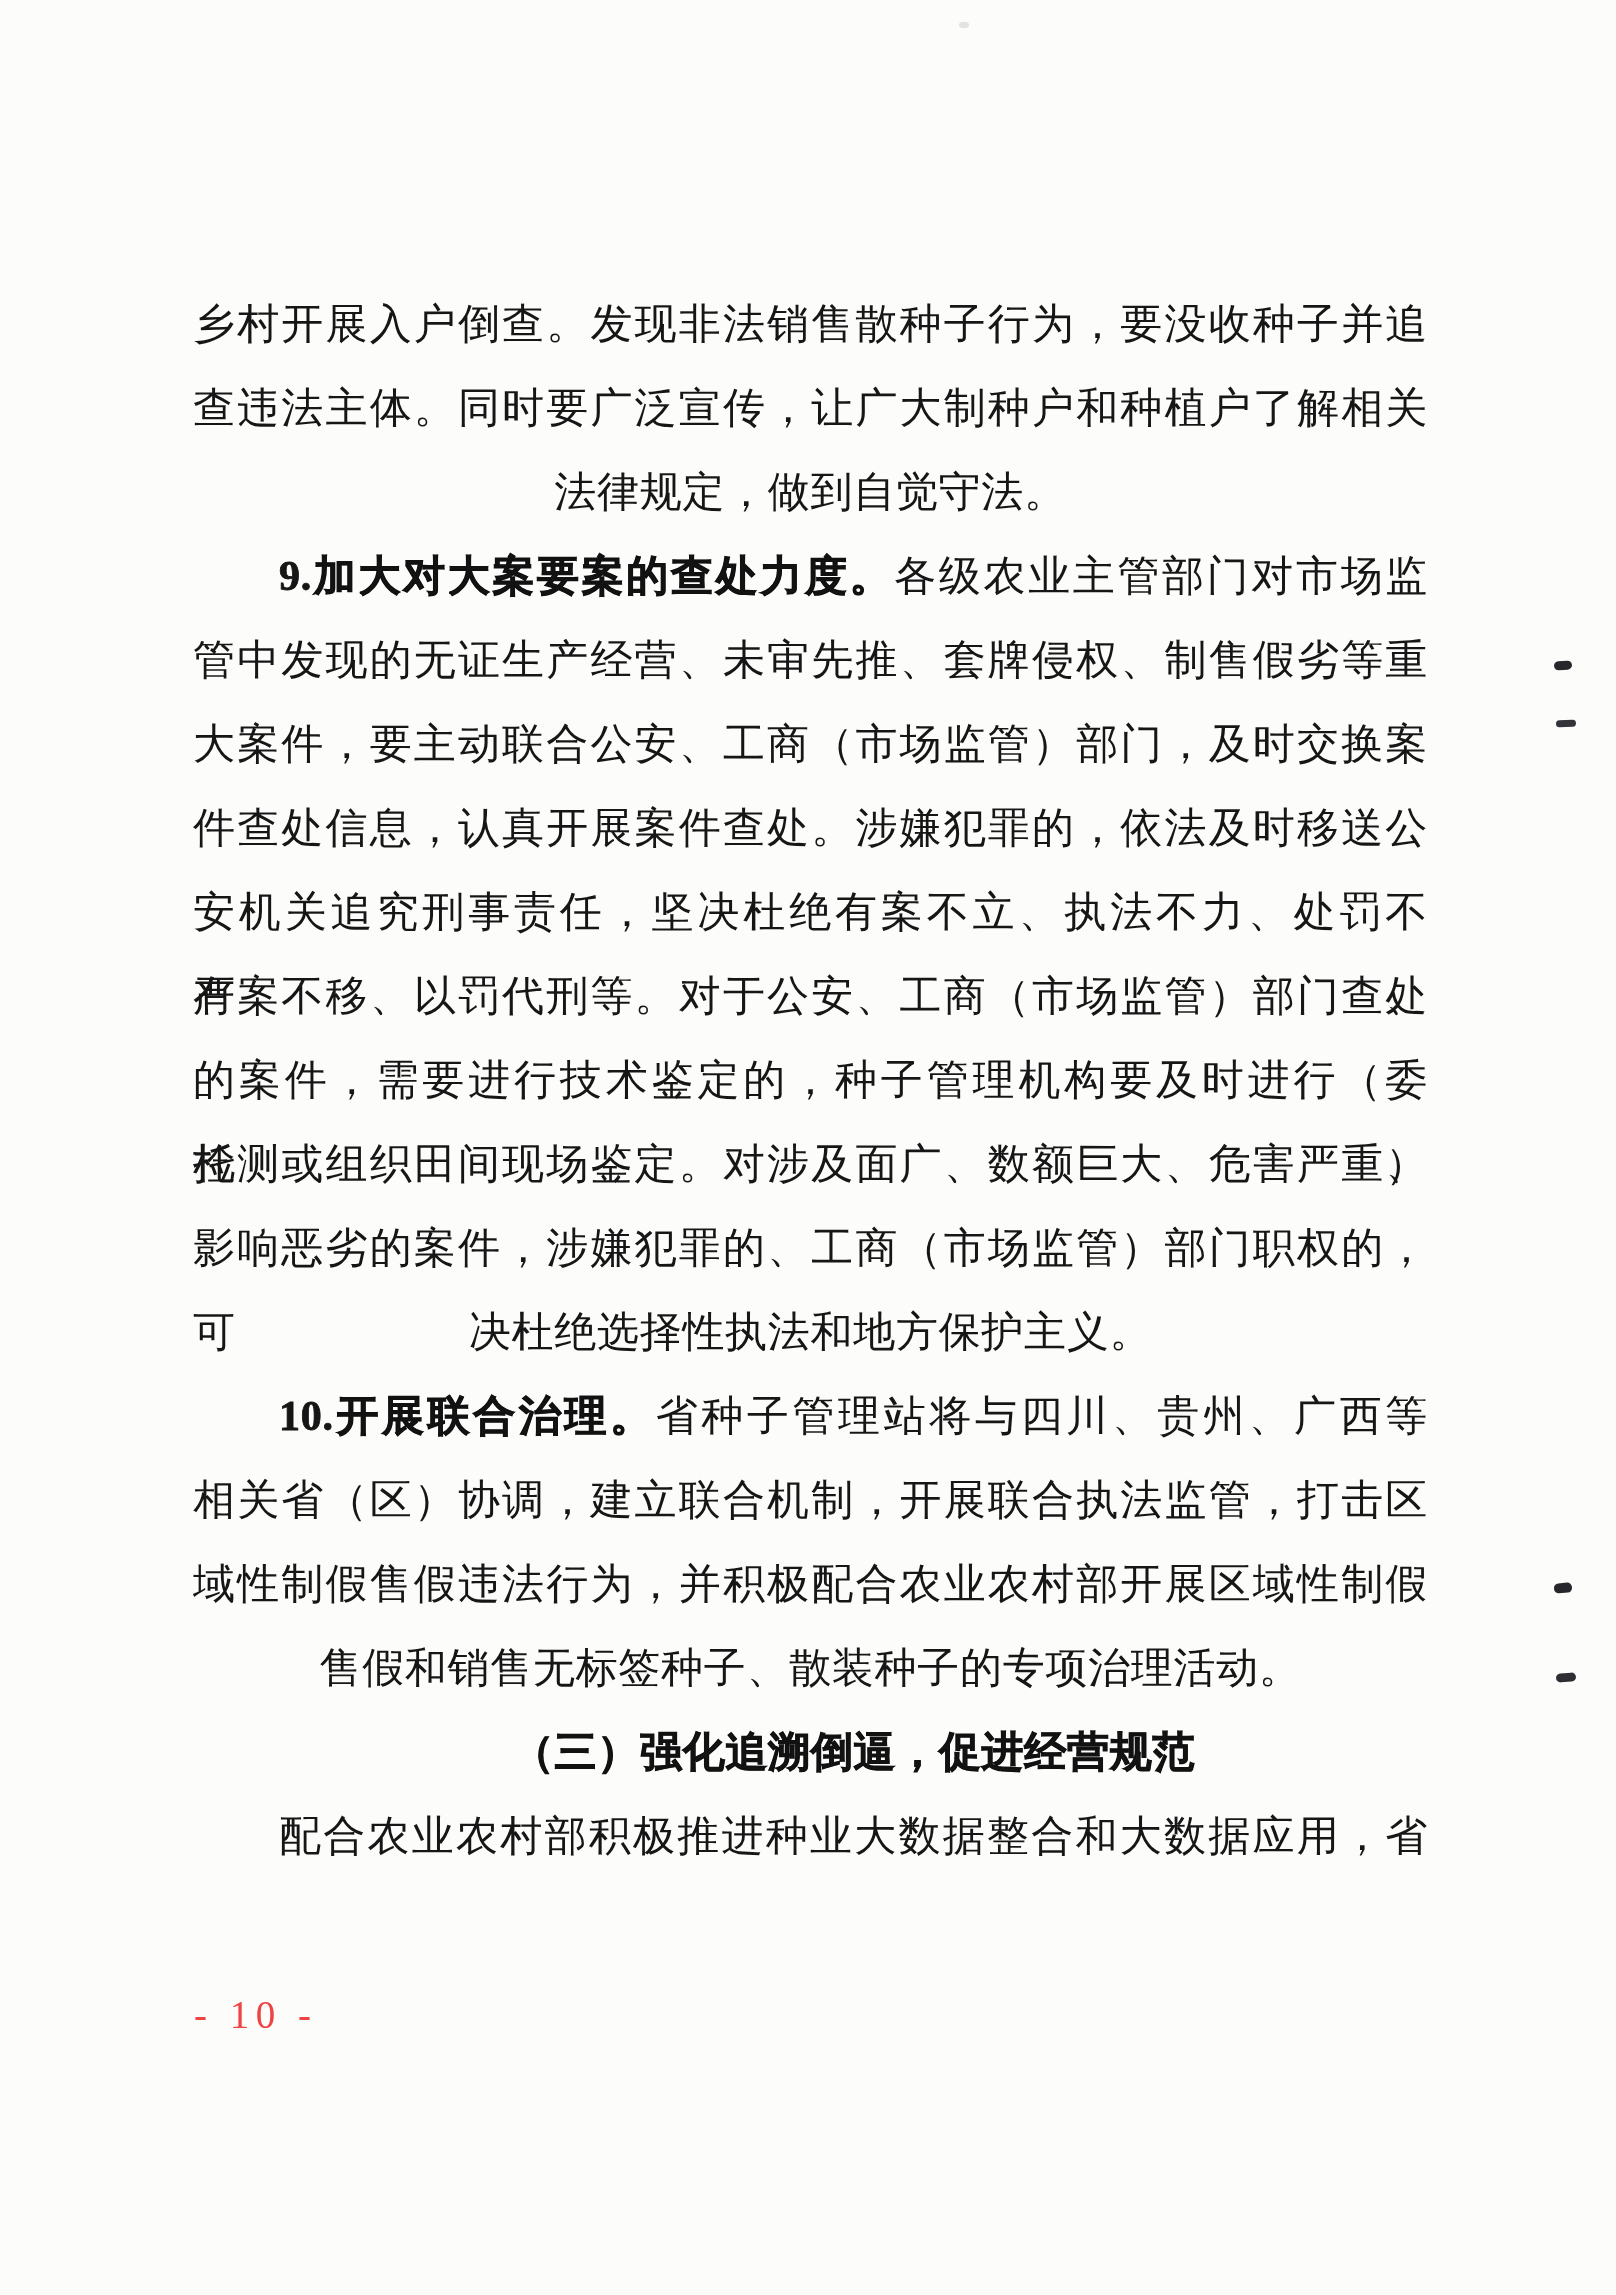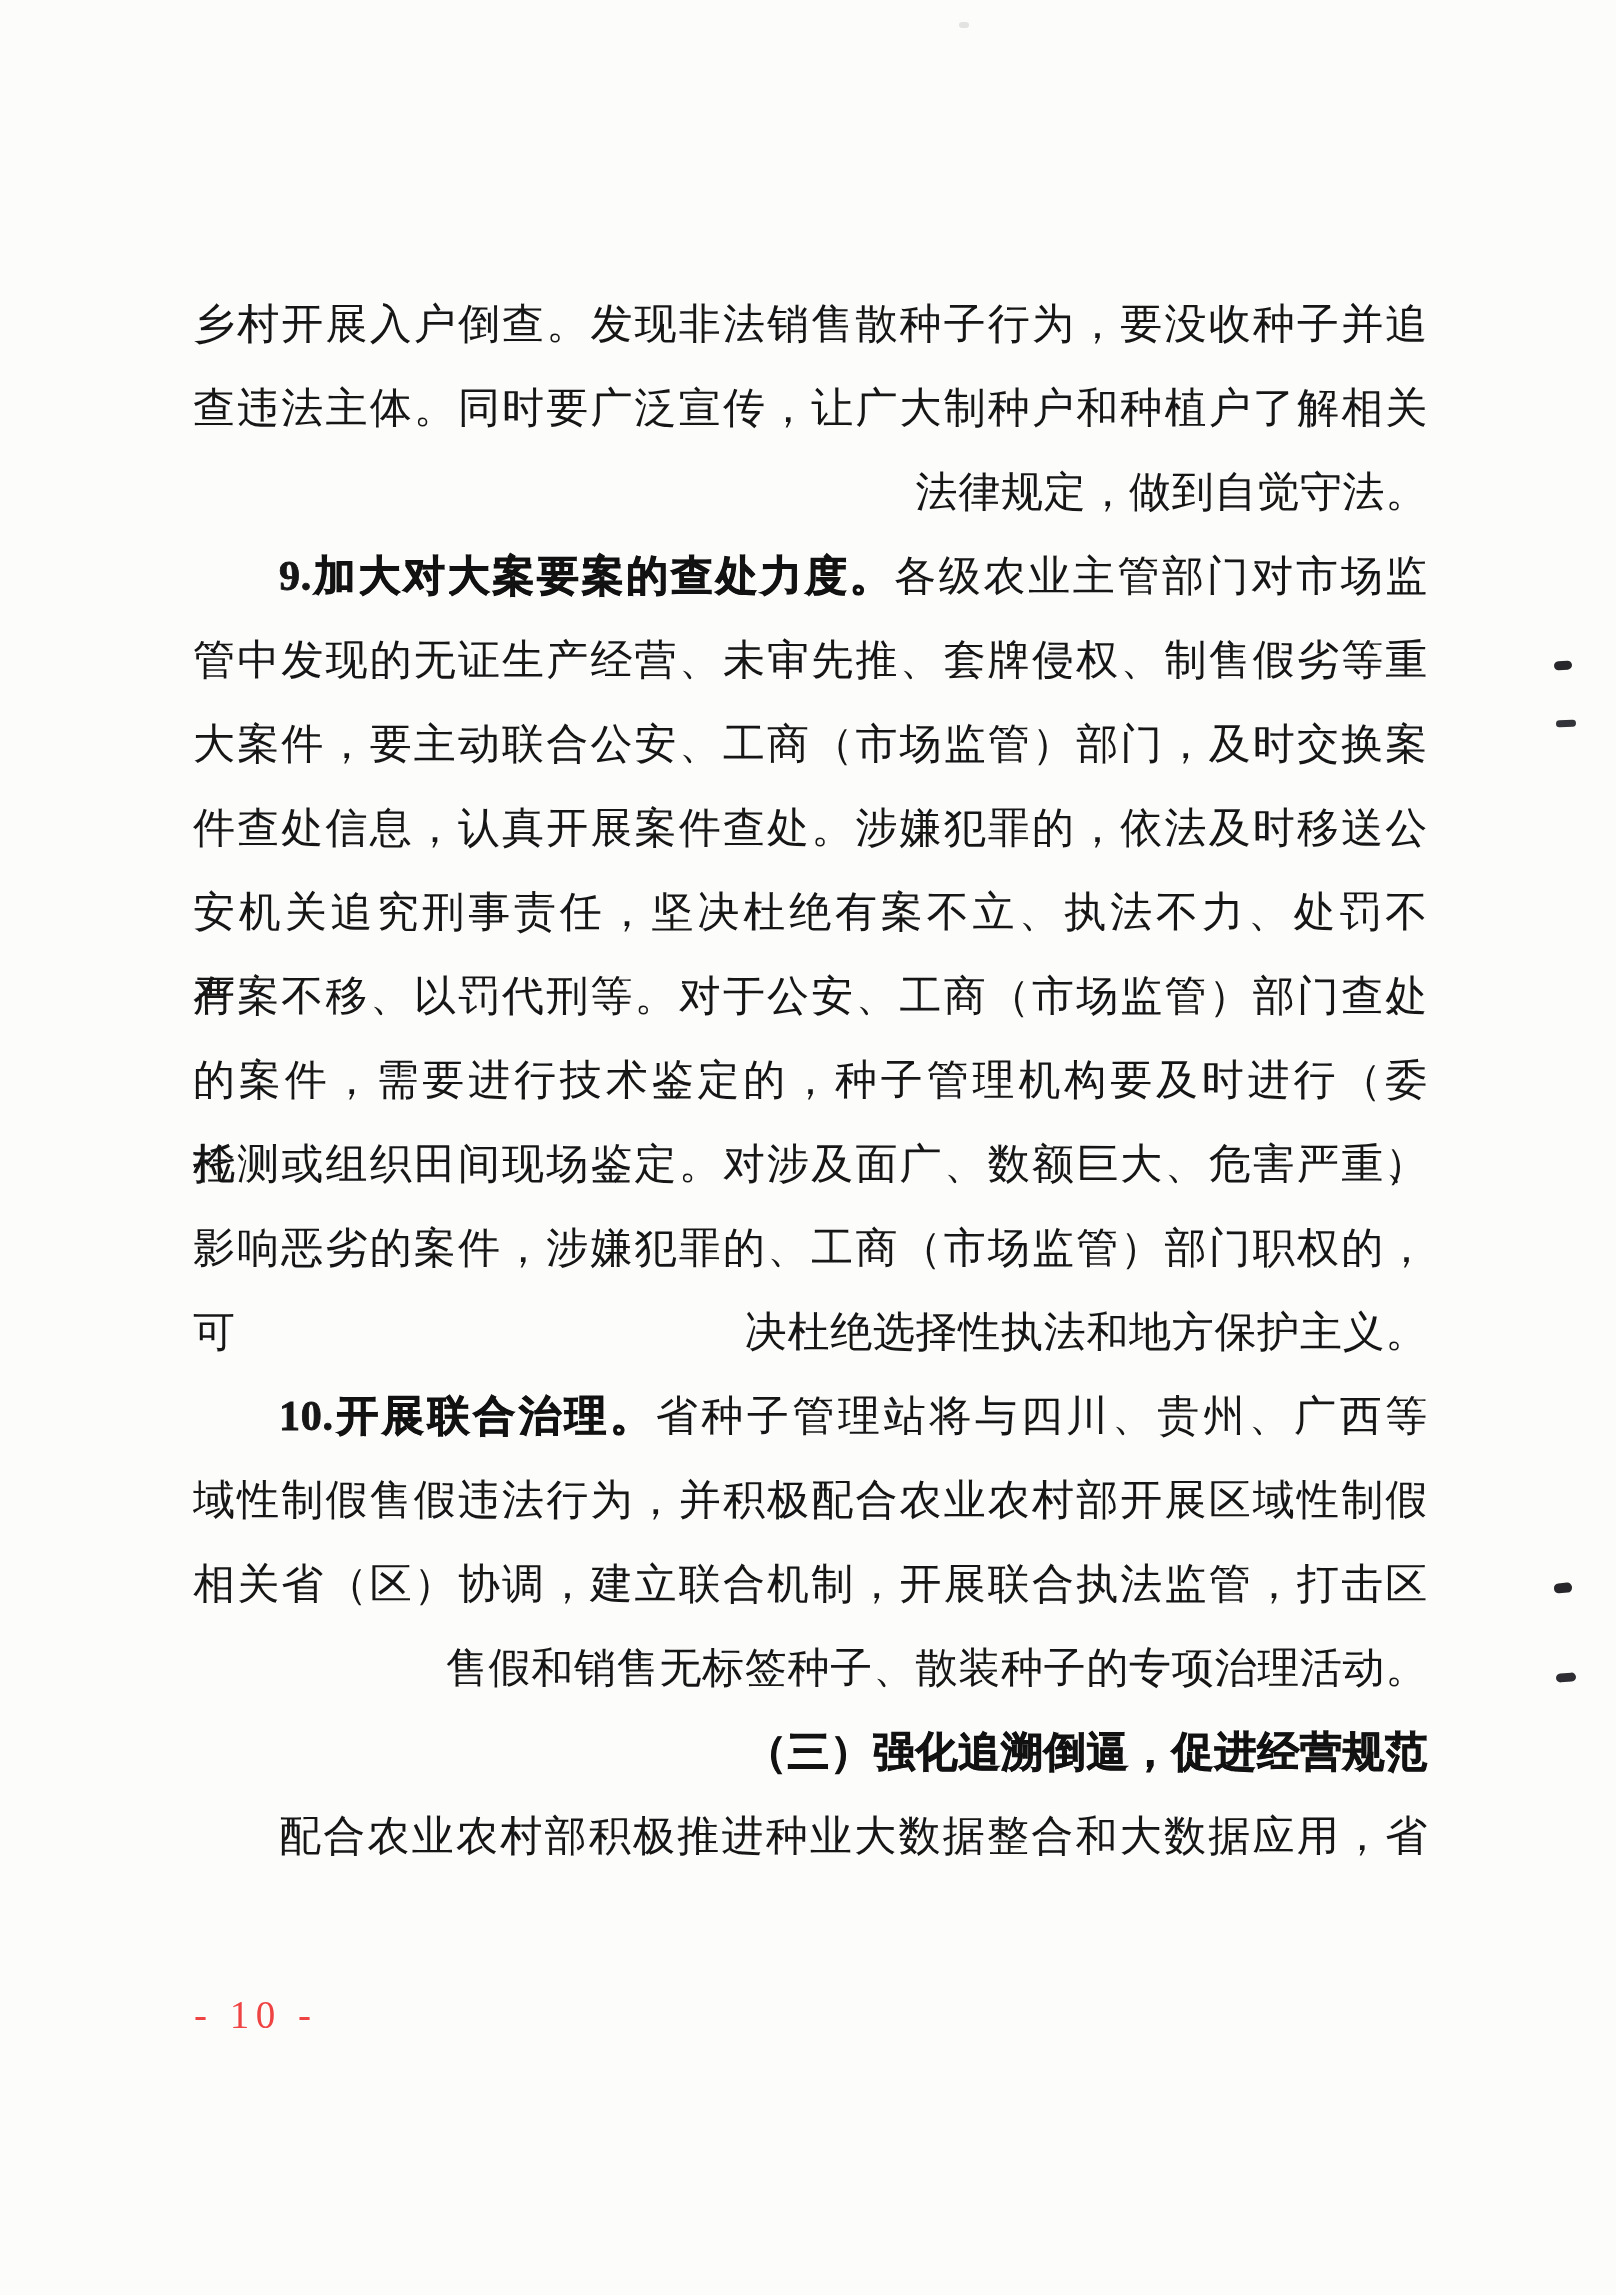--- a/index.html
+++ b/index.html
@@ -19,21 +19,21 @@
   .doc {
     position: absolute;
     left: 193px;
     top: 282px;
     width: 1235px;
   }
   .line {
     font-size: 42px;
     line-height: 84px;
     height: 84px;
-    text-align: right;
+    text-align: center;
     letter-spacing: 0.7px;
     white-space: normal;
   }
   .line.j {
     text-align: justify;
     text-align-last: justify;
     text-justify: inter-character;
   }
   .line.ind {
     text-indent: 86px;
@@ -84,22 +84,22 @@
       <div class="line j"><span>管中发现的无证生产经营、未审先推、套牌侵权、制售假劣等重</span></div>
       <div class="line j"><span>大案件，要主动联合公安、工商（市场监管）部门，及时交换案</span></div>
       <div class="line j"><span>件查处信息，认真开展案件查处。涉嫌犯罪的，依法及时移送公</span></div>
       <div class="line j"><span>安机关追究刑事责任，坚决杜绝有案不立、执法不力、处罚不严、</span></div>
       <div class="line j"><span>有案不移、以罚代刑等。对于公安、工商（市场监管）部门查处</span></div>
       <div class="line j"><span>的案件，需要进行技术鉴定的，种子管理机构要及时进行（委托）</span></div>
       <div class="line j"><span>检测或组织田间现场鉴定。对涉及面广、数额巨大、危害严重、</span></div>
       <div class="line j"><span>影响恶劣的案件，涉嫌犯罪的、工商（市场监管）部门职权的，可</span></div>
       <div class="line"><span>决杜绝选择性执法和地方保护主义。</span></div>
       <div class="line j ind"><span class="seg-b">10.开展联合治理。</span><span>省种子管理站将与四川、贵州、广西等</span></div>
+      <div class="line j"><span>相关省（区）协调，建立联合机制，开展联合执法监管，打击区</span></div>
       <div class="line j"><span>域性制假售假违法行为，并积极配合农业农村部开展区域性制假</span></div>
-      <div class="line j"><span>相关省（区）协调，建立联合机制，开展联合执法监管，打击区</span></div>
       <div class="line"><span>售假和销售无标签种子、散装种子的专项治理活动。</span></div>
       <div class="line ind"><span class="seg-b">（三）强化追溯倒逼，促进经营规范</span></div>
       <div class="line j ind"><span>配合农业农村部积极推进种业大数据整合和大数据应用，省</span></div>
     </div>
 
   <div class="page-number">- 10 -</div>
 
   <div class="artifact a1"></div>
   <div class="artifact a2"></div>
   <div class="artifact a3"></div>

